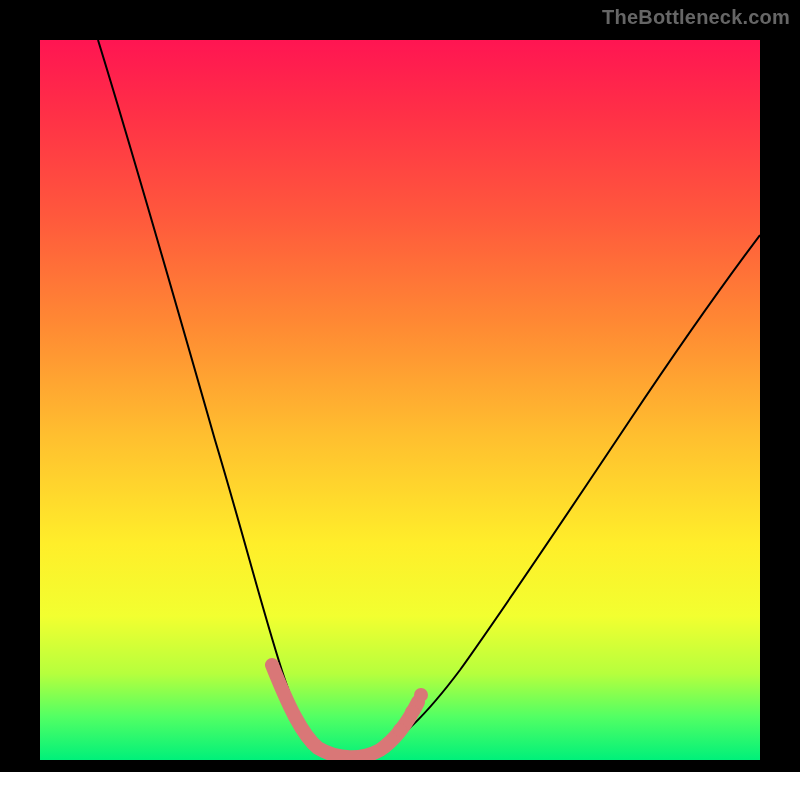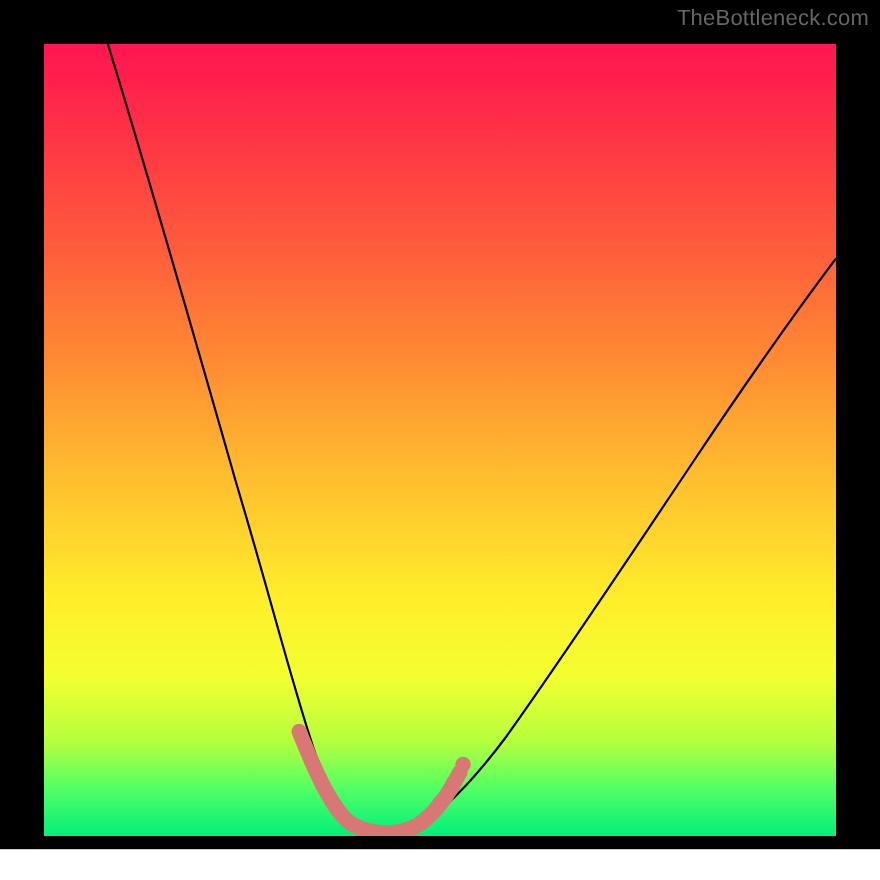--- a/index.html
+++ b/index.html
@@ -8,20 +8,21 @@
     width: 800px;
     height: 800px;
     overflow: hidden;
     font-family: Arial, Helvetica, sans-serif;
   }
   .stage {
     position: relative;
     width: 800px;
     height: 772px;
     background: #000;
+    font-weight: bold;
   }
   .plot-area {
     position: absolute;
     left: 40px;
     top: 40px;
     width: 720px;
     height: 720px;
     
     background: linear-gradient(
       to bottom,

